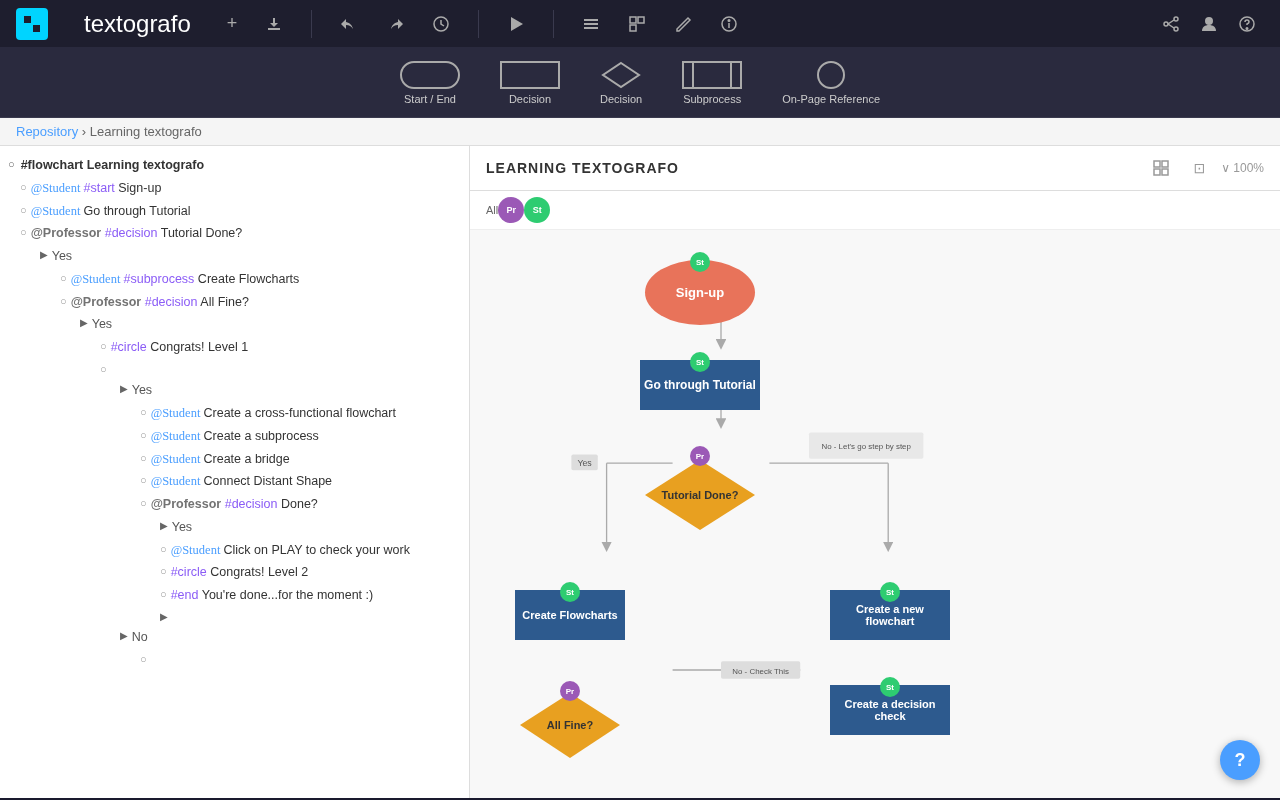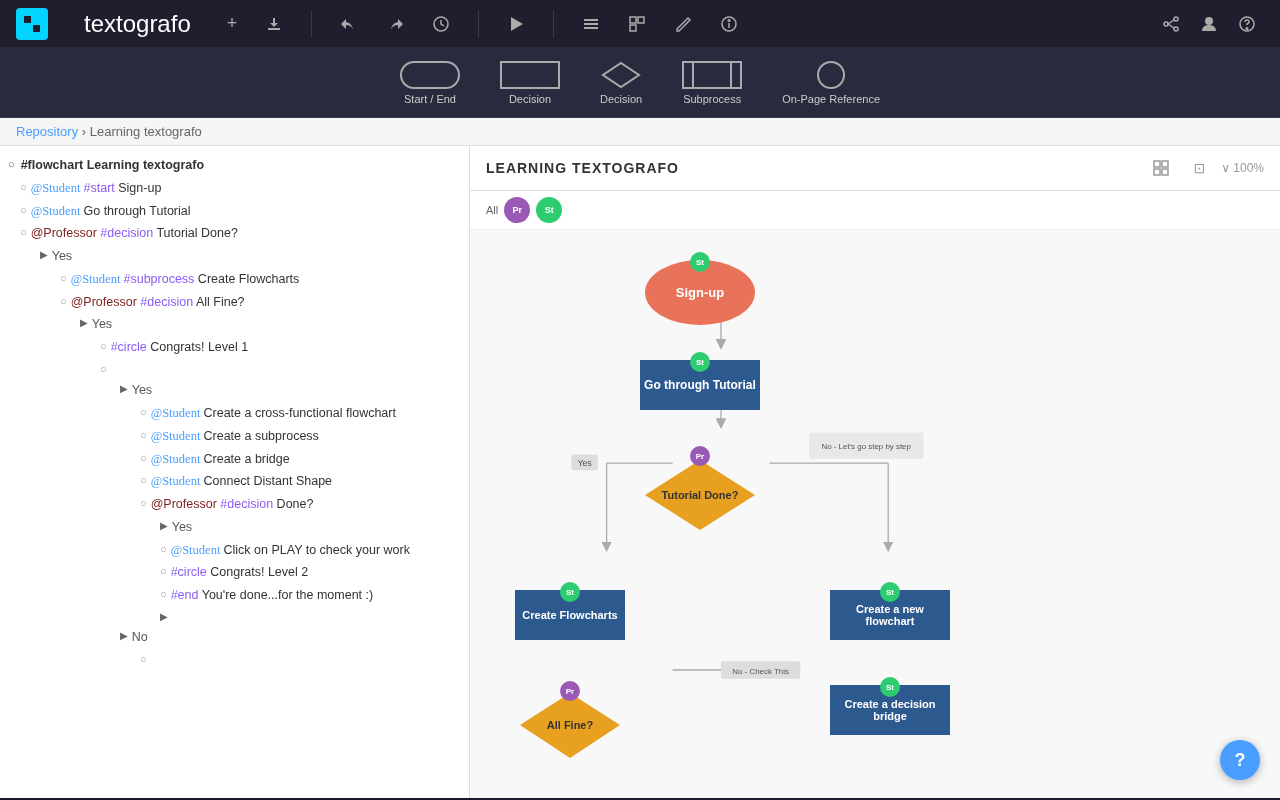--- a/index.html
+++ b/index.html
@@ -164,21 +164,21 @@
     .tree-indent-1 { padding-left: 20px; }
     .tree-indent-2 { padding-left: 40px; }
     .tree-indent-3 { padding-left: 60px; }
     .tree-indent-4 { padding-left: 80px; }
     .tree-indent-5 { padding-left: 100px; }
     .tree-indent-6 { padding-left: 120px; }
     .tree-indent-7 { padding-left: 140px; }
     .tree-indent-8 { padding-left: 160px; }
     .tag-blue { color: #4a9eff; font-family: Liberation Serif, serif; }
     .tag-orange { color: #8b5cf6; }
-    .tag-purple { color: #7f1d1d; }
+    .tag-purple { color: #737373; font-weight: bold; }
     .tag-linkto-link { color: #4a9eff; text-decoration: underline; }
 
     
     .right-panel {
       flex: 1;
       background: #f8f8f8;
       position: relative;
       overflow: hidden;
     }
     .canvas-header {
@@ -196,21 +196,20 @@
     }
     .canvas-controls {
       margin-left: auto;
       display: flex;
       align-items: center;
       gap: 8px;
     }
     .filter-bar {
       display: flex;
       align-items: center;
-      gap: 6px;
       padding: 6px 16px;
       background: #fff;
       border-bottom: 1px solid #eee;
     }
     .filter-label { font-size: 11px; color: #666; }
     .avatar-badge {
       width: 26px;
       height: 26px;
       border-radius: 50%;
       display: flex;
@@ -602,21 +601,21 @@
       <div style="position:absolute; left:45px; top:455px; width:110px; height:80px; display:flex; align-items:center; justify-content:center;">
         <div style="position:absolute;top:-4px;left:50%;transform:translateX(-50%);width:20px;height:20px;background:#9b59b6;border-radius:50%;font-size:8px;font-weight:bold;color:#fff;display:flex;align-items:center;justify-content:center;z-index:10;">Pr</div>
         <svg width="110" height="75" viewBox="0 0 110 75">
           <polygon points="55,5 105,37 55,70 5,37" fill="#e8a020" stroke="none"></polygon>
           <text x="55" y="41" text-anchor="middle" font-size="11" font-weight="700" fill="#333">All Fine?</text>
         </svg>
       </div>
 
       <div style="position:absolute; left:360px; top:455px; width:120px; height:50px; background:#2d5a8e; display:flex; align-items:center; justify-content:center; color:#fff; font-weight:600; font-size:11px; text-align:center; padding:4px;">
         <div style="position:absolute;top:-8px;left:50%;transform:translateX(-50%);width:20px;height:20px;background:#2ecc71;border-radius:50%;font-size:8px;font-weight:bold;color:#fff;display:flex;align-items:center;justify-content:center;">St</div>
-        <span>Create a decision bridge</span>
+        <span>Create a decision check</span>
       </div>
 
     </div>
   </div>
 </div>
 
 <div class="help-btn">
   <span>?</span>
 </div>
 

